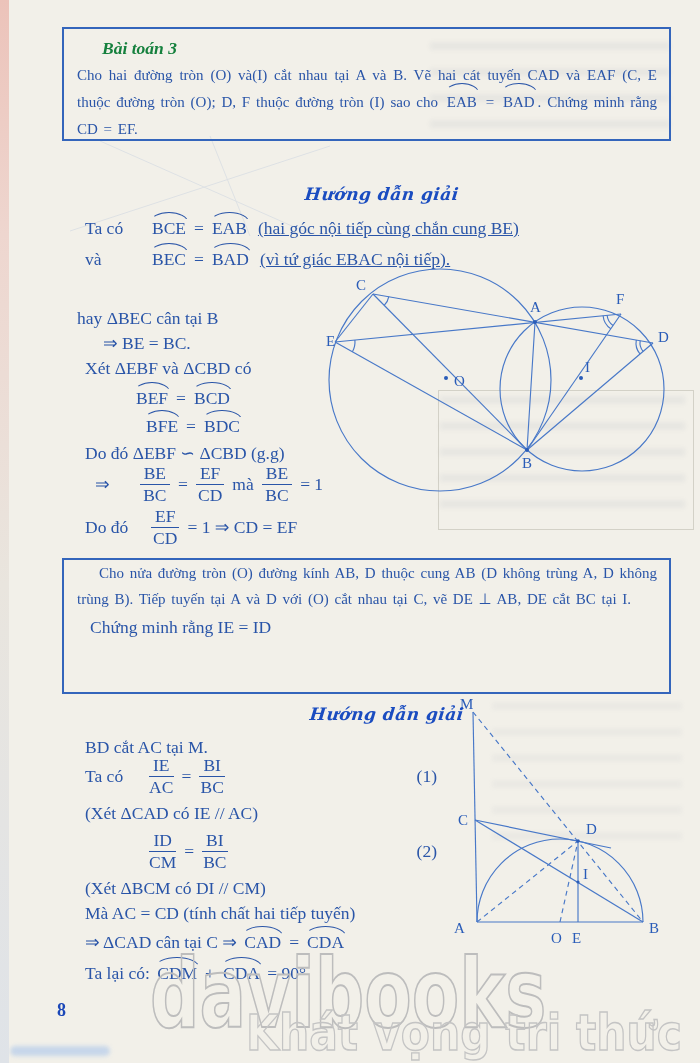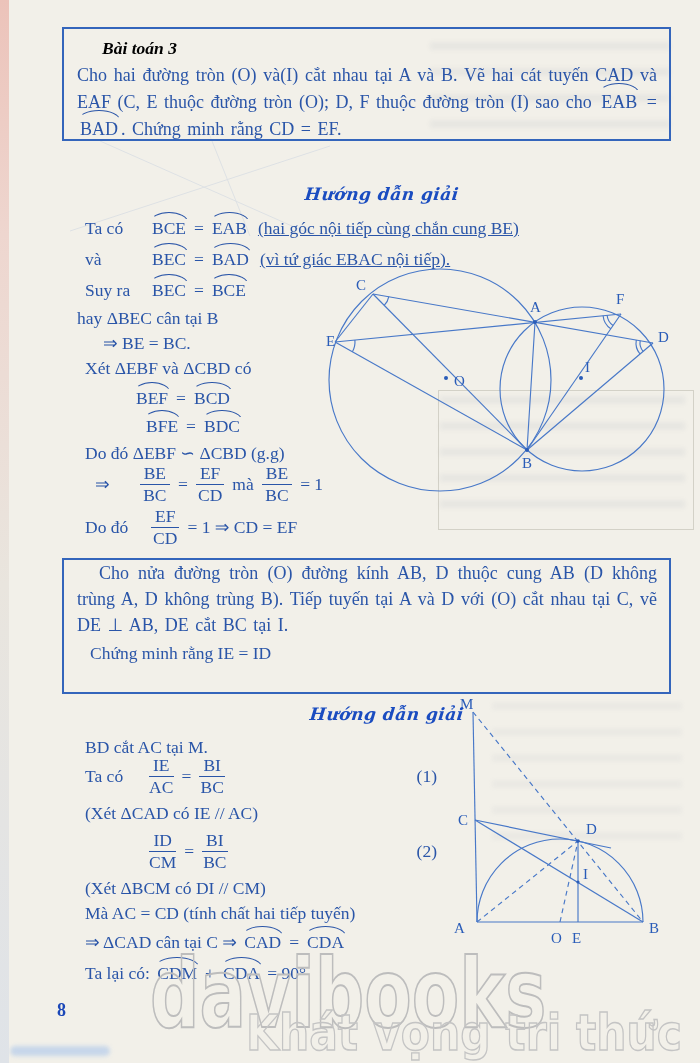--- a/index.html
+++ b/index.html
@@ -6,22 +6,22 @@
   .page{
     position:relative;width:700px;height:1063px;margin:0 auto;
     background:#f2f0e9;overflow:hidden;
     font-family:"Liberation Serif",serif;color:#2a55a8;
   }
   
   .edge-strip{position:absolute;left:0;top:0;width:9px;height:1063px;z-index:3;
     background:linear-gradient(180deg,#ecc3ba 0%,#eed6cf 22%,#e9e5de 55%,#dfe3e8 100%);}
   
   .pbox{position:absolute;box-sizing:border-box;border:2px solid #3465bb;z-index:10;background:transparent;}
-  .pbox .ptitle{font-style:italic;font-weight:bold;font-size:17.5px;color:#000000;margin:9px 0 3px 38px;}
-  .pbox .pbody{font-size:18px;line-height:27px;text-align:justify;margin:0 12px 0 13px;word-spacing:2px;}
+  .pbox .ptitle{font-style:italic;font-weight:bold;font-size:17.5px;color:#15803d;margin:9px 0 3px 38px;}
+  .pbox .pbody{font-size:15px;line-height:27px;text-align:justify;margin:0 12px 0 13px;word-spacing:2px;}
   .pbox .pclaim{font-size:17.5px;margin:5px 0 0 26px;}
   
   .guide{position:absolute;z-index:10;font-family:"DejaVu Serif",serif;font-weight:bold;font-style:italic;
     font-size:17px;color:#1a4cc0;letter-spacing:.5px;transform:skewX(-6deg);}
   
   .ln{position:absolute;z-index:10;font-size:17.5px;white-space:nowrap;}
   .lbl{display:inline-block;min-width:64px;}
   .eq{margin:0 5px;}
   .note{margin-left:8px;text-decoration:underline;}
   
@@ -79,21 +79,20 @@
     <div class="ptitle">Bài toán 3</div>
     <div class="pbody"><span>Cho hai đường tròn (O) và(I) cắt nhau tại A và B. Vẽ hai cát tuyến CAD và EAF (C, E thuộc đường tròn (O); D, F thuộc đường tròn (I) sao cho </span><span class="ang">EAB</span> <span>=</span> <span class="ang">BAD</span><span>. Chứng minh rằng CD = EF.</span></div>
   </div>
 
   <div class="guide" style="left:305px;top:184px;">Hướng dẫn giải</div>
 
   <div class="ln" style="left:85px;top:218px;"><span class="lbl">Ta có</span><span class="ang">BCE</span><span class="eq">=</span><span class="ang">EAB</span><span class="note">(hai góc nội tiếp cùng chắn cung BE)</span></div>
 
   <div class="ln" style="left:85px;top:249px;"><span class="lbl">và</span><span class="ang">BEC</span><span class="eq">=</span><span class="ang">BAD</span><span class="note">(vì tứ giác EBAC nội tiếp).</span></div>
 
-  <div class="ln" style="left:85px;top:280px;"><span class="lbl">Suy ra</span><span class="ang">BEC</span><span class="eq">=</span><span class="ang">BCE</span></div>
 
   <div class="ln" style="left:77px;top:308px;">hay  ΔBEC cân tại B</div>
   <div class="ln" style="left:103px;top:333px;">⇒ BE = BC.</div>
   <div class="ln" style="left:85px;top:358px;">Xét ΔEBF và ΔCBD có</div>
 
   <div class="ln" style="left:133px;top:388px;"><span class="ang">BEF</span><span class="eq">=</span><span class="ang">BCD</span></div>
 
   <div class="ln" style="left:143px;top:416px;"><span class="ang">BFE</span><span class="eq">=</span><span class="ang">BDC</span></div>
 
   <div class="ln" style="left:85px;top:443px;">Do đó ΔEBF ∽ ΔCBD (g.g)</div>

